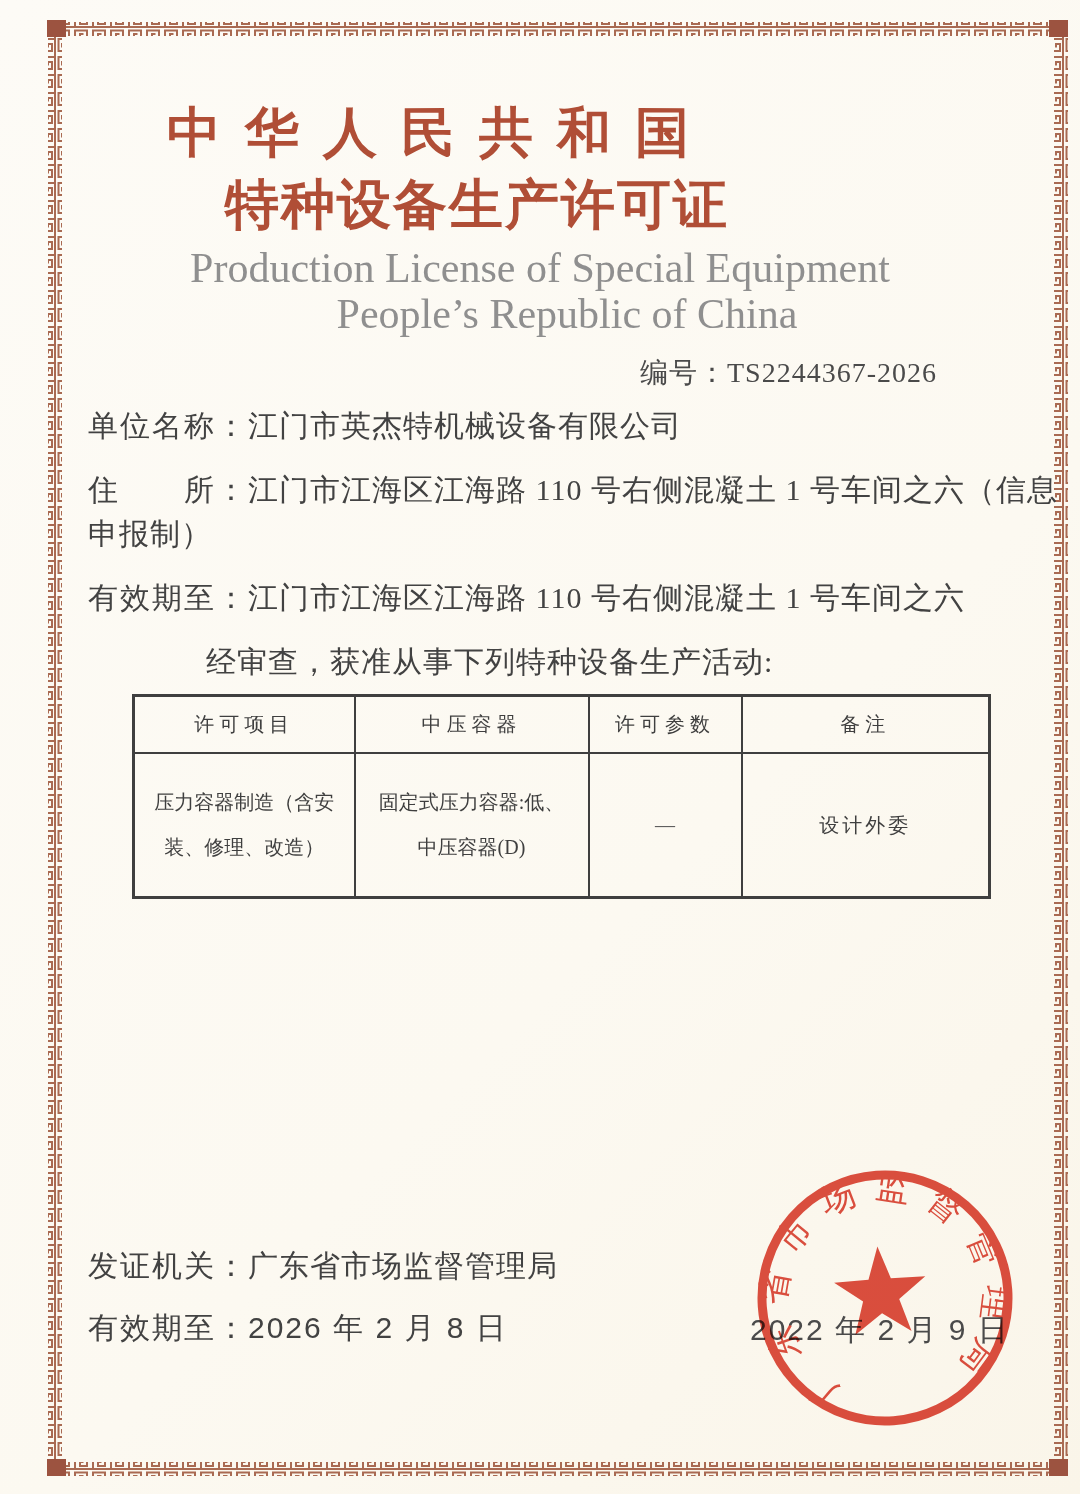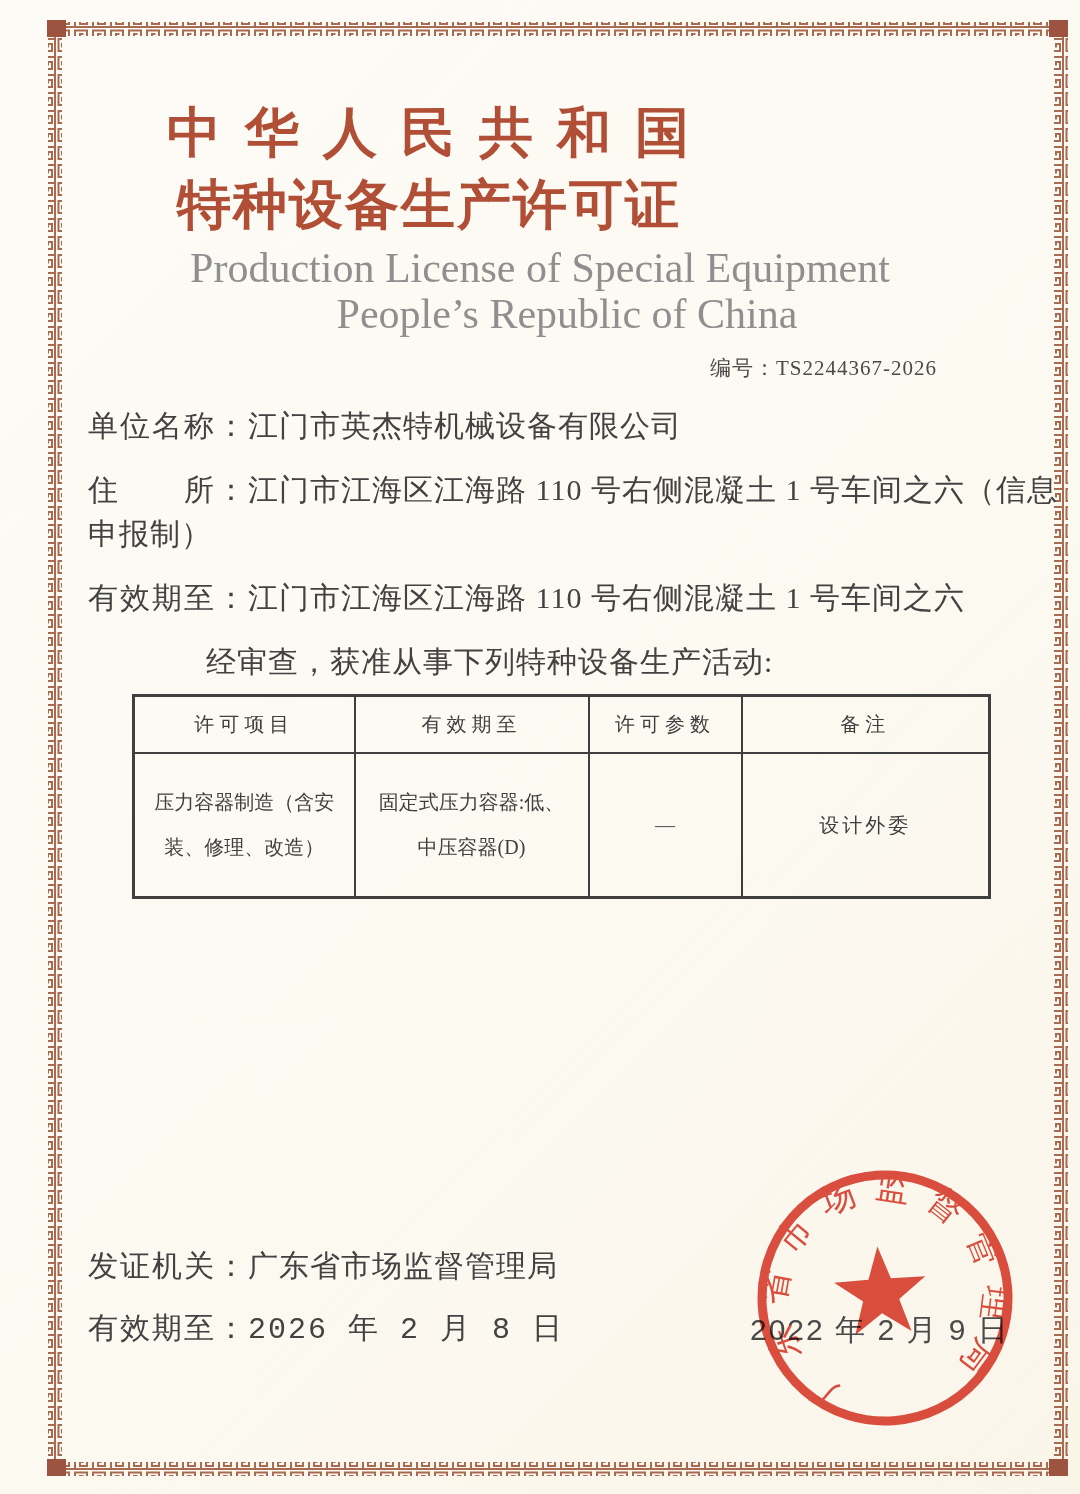--- a/index.html
+++ b/index.html
@@ -15,48 +15,48 @@
   .abs{position:absolute;}
   .border-svg{position:absolute;left:0;top:0;z-index:1;}
 
   .title-cn{
     left:0;width:856px;text-align:center;
     color:#b04e36;font-weight:bold;
     font-size:54px;line-height:62px;
     z-index:2;
   }
   .title-cn.l1{top:102px;letter-spacing:24px;text-indent:24px;}
-  .title-cn.l2{top:174px;letter-spacing:2px;text-indent:2px;}
+  .title-cn.l2{top:174px;letter-spacing:2px;text-indent:2px;padding-left:48px;}
 
   .title-en{
     left:0;width:1080px;text-align:center;
     color:#8f8f8f;font-size:42px;line-height:42px;
     font-family:"Liberation Serif",serif;
     z-index:2;
   }
   .title-en.l1{top:247px;}
   .title-en.l2{top:293px;padding-left:27px;}
 
   .license-line{
     top:354px;left:0;width:937px;text-align:right;
-    font-size:21px;color:#4a4a4a;letter-spacing:1px;z-index:2;
+    font-size:28px;color:#4a4a4a;letter-spacing:1px;z-index:2;
   }
   .field{
     left:88px;font-size:30px;line-height:40px;color:#424242;
     letter-spacing:1px;white-space:nowrap;z-index:2;
   }
   .field .lbl{letter-spacing:2px;}
   .f-unit{top:406px;}
   .f-addr1{top:470px;}
   .f-addr2{top:514px;}
   .f-mfg{top:578px;}
   .f-review{top:642px;left:206px;}
   .f-authority{top:1246px;}
   .f-valid{top:1308px;}
-  .sans{font-family:Liberation Mono, monospace;letter-spacing:2px;}
+  .sans{font-family:Liberation Sans, sans-serif;letter-spacing:2px;}
 
   table.license-table{
     position:absolute;top:694px;left:132px;width:856px;
     border-collapse:collapse;table-layout:fixed;
     z-index:2;font-size:20px;color:#3f3f3f;
   }
   table.license-table th,table.license-table td{
     border:2px solid #3f3f3f;text-align:center;vertical-align:middle;
     font-weight:normal;
   }
@@ -126,21 +126,21 @@
   <table class="license-table">
     <colgroup>
       <col style="width:221px">
         <col style="width:234px">
         <col style="width:153px">
         <col style="width:248px">
     </colgroup>
     <thead>
       <tr>
         <th>许可项目</th>
-        <th>有效期至</th>
+        <th>中压容器</th>
         <th>许可参数</th>
         <th>备注</th>
       </tr>
     </thead>
     <tbody>
       <tr>
         <td class="c-item">压力容器制造（含安装、修理、改造）</td>
         <td class="c-subitem">固定式压力容器:低、中压容器(D)</td>
         <td class="c-param">—</td>
         <td class="c-remark">设计外委</td>

